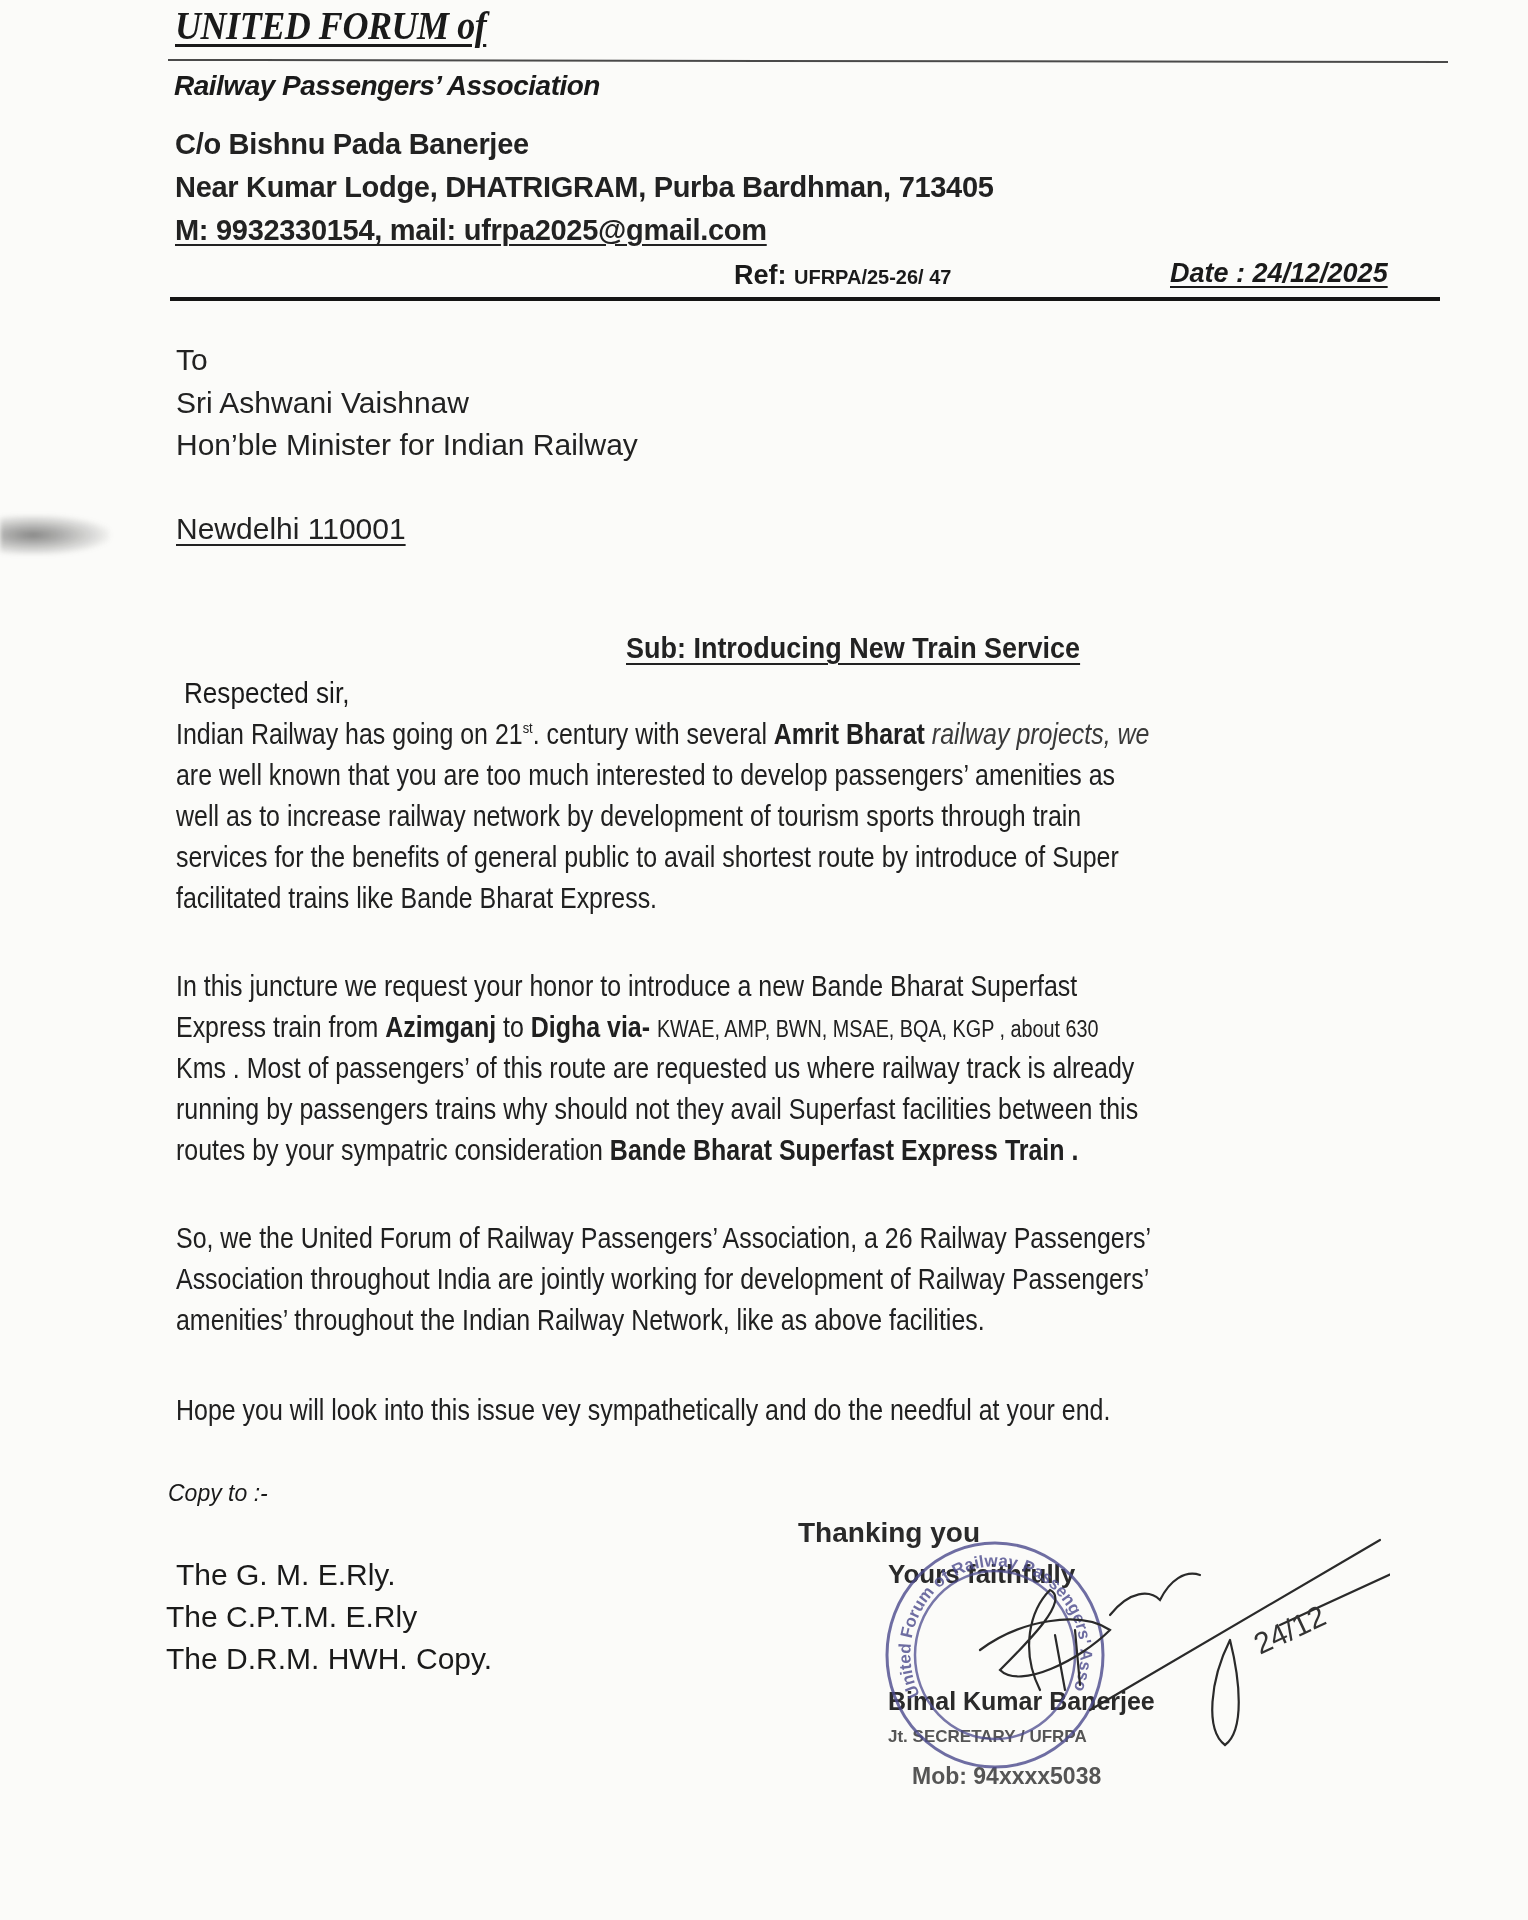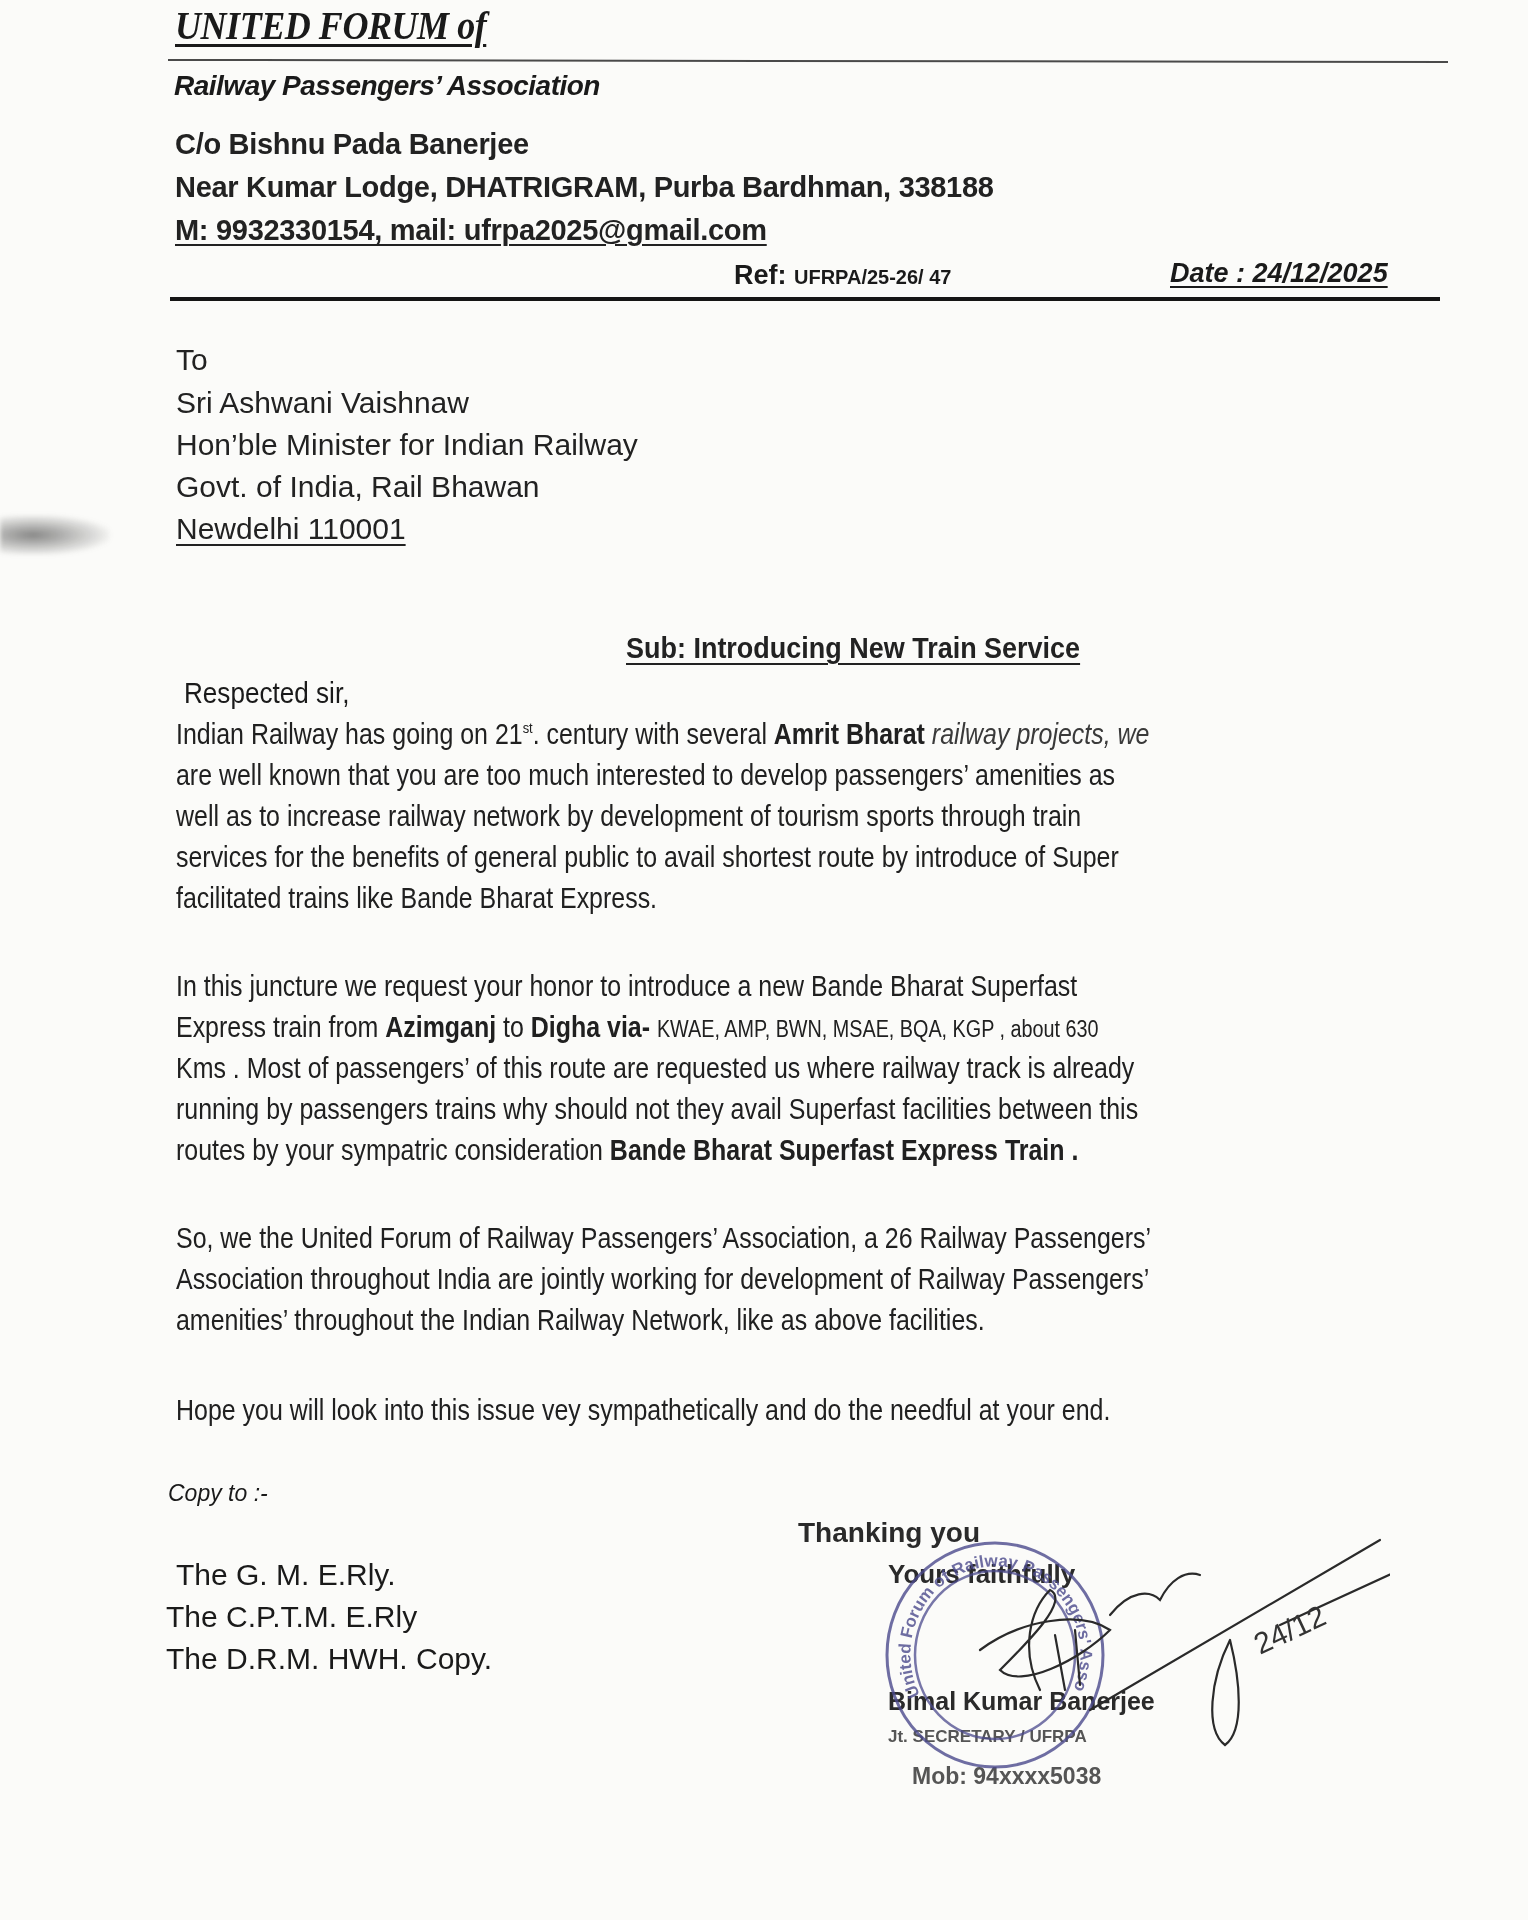--- a/index.html
+++ b/index.html
@@ -76,31 +76,30 @@
 </style>
 </head>
 <body>
 
 <div class="page">
 
   <div class="abs org-top">UNITED FORUM of</div>
   <div class="abs rule-top"></div>
   <div class="abs org-main">Railway Passengers’ Association</div>
   <div class="abs addr addr1">C/o Bishnu Pada Banerjee</div>
-  <div class="abs addr addr2">Near Kumar Lodge, DHATRIGRAM, Purba Bardhman, 338188</div>
+  <div class="abs addr addr2">Near Kumar Lodge, DHATRIGRAM, Purba Bardhman, 713405</div>
   <div class="abs addr addr3">M: 9932330154, mail: ufrpa2025@gmail.com</div>
 
   <div class="abs ref"><span>Ref: </span><span class="code">UFRPA/25-26/ 47</span></div>
   <div class="abs date">Date : 24/12/2025</div>
   <div class="abs rule-ref"></div>
 
   <div class="abs to to0">To</div>
   <div class="abs to to1">Sri Ashwani Vaishnaw</div>
   <div class="abs to to2">Hon’ble Minister for Indian Railway</div>
-  <div class="abs to to3">Govt. of India, Rail Bhawan</div>
   <div class="abs to to4">Newdelhi 110001</div>
 
   <div class="abs smudge"></div>
 
   <div class="abs subject">Sub: Introducing New Train Service</div>
   <div class="abs salutation">Respected sir,</div>
 
   <div class="abs body-lines" style="top:718px;">
     <div class="line" style="top:0;"><span>Indian Railway has going on 21</span><sup>st</sup><span>. century with several </span><b>Amrit Bharat</b><span class="fade"> railway projects, we</span></div>
     <div class="line" style="top:41px;">are well known that you are too much interested to develop passengers’ amenities as</div>

